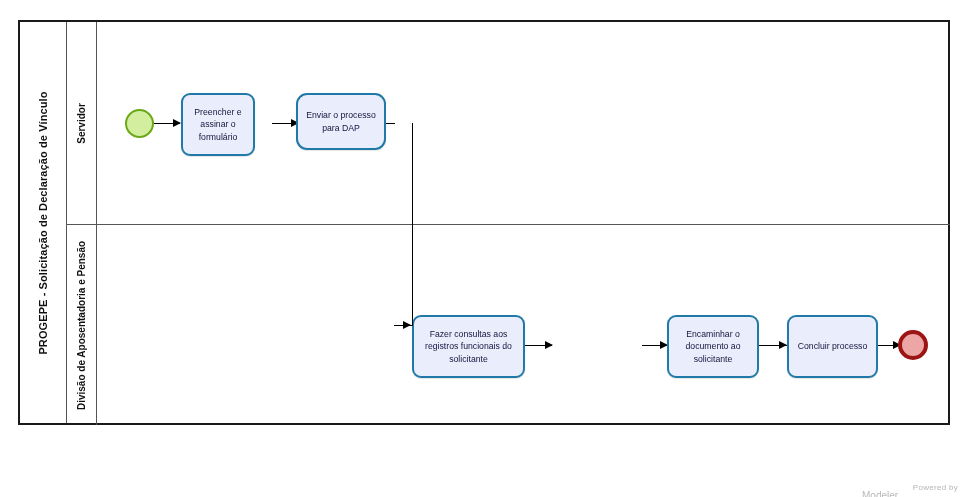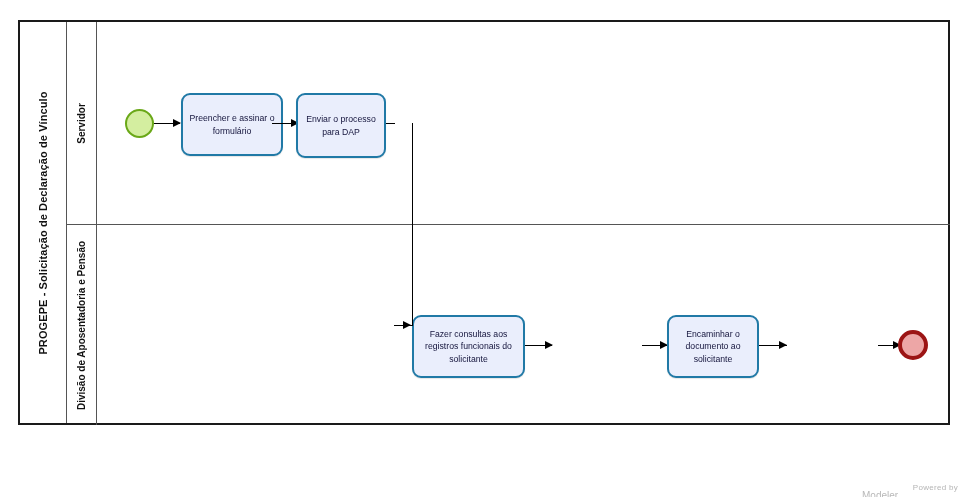--- a/index.html
+++ b/index.html
@@ -190,26 +190,26 @@
       <div class="lane-label-col">
         <div class="lane-label-text">Servidor</div>
       </div>
       <div class="lane-body">
 
         <div class="event event-start" style="left:28px; top:87px;"></div>
 
         <div class="conn conn-h" style="left:57px; top:101px; width:26px;"></div>
         <div class="arrowhead" style="left:76px; top:97px;"></div>
 
-        <div class="task" style="left:84px; top:71px; width:102px; height:63px;">Preencher e assinar o formulário</div>
+        <div class="task" style="left:84px; top:71px; width:74px; height:63px;">Preencher e assinar o formulário</div>
 
         <div class="conn conn-h" style="left:175px; top:101px; width:26px;"></div>
         <div class="arrowhead" style="left:194px; top:97px;"></div>
 
-        <div class="task" style="left:199px; top:71px; width:90px; height:65px;">Enviar o processo para DAP</div>
+        <div class="task" style="left:199px; top:71px; width:90px; height:57px;border-radius:11px;">Enviar o processo para DAP</div>
 
         <div class="conn conn-h" style="left:289px; top:101px; width:9px;"></div>
 
       </div>
     </div>
 
     <div class="lane lane-bottom">
       <div class="lane-label-col">
         <div class="lane-label-text">Divisão de Aposentadoria e Pensão</div>
       </div>
@@ -222,20 +222,21 @@
 
 
         <div class="conn conn-h" style="left:545px; top:120px; width:25px;"></div>
         <div class="arrowhead" style="left:563px; top:116px;"></div>
 
         <div class="task" style="left:570px; top:90px; width:92px; height:63px;">Encaminhar o documento ao solicitante</div>
 
         <div class="conn conn-h" style="left:662px; top:120px; width:28px;"></div>
         <div class="arrowhead" style="left:682px; top:116px;"></div>
 
+        <div class="task" style="left:690px; top:90px; width:91px; height:63px;">Concluir processo</div>
 
         <div class="conn conn-h" style="left:781px; top:120px; width:22px;"></div>
         <div class="arrowhead" style="left:796px; top:116px;"></div>
 
         <div class="event event-end" style="left:801px; top:105px;"></div>
       </div>
     </div>
 
     <div class="conn conn-v" style="left:392px; top:101px; height:203px;"></div>
     <div class="conn conn-h" style="left:374px; top:303px; width:19px;"></div>

